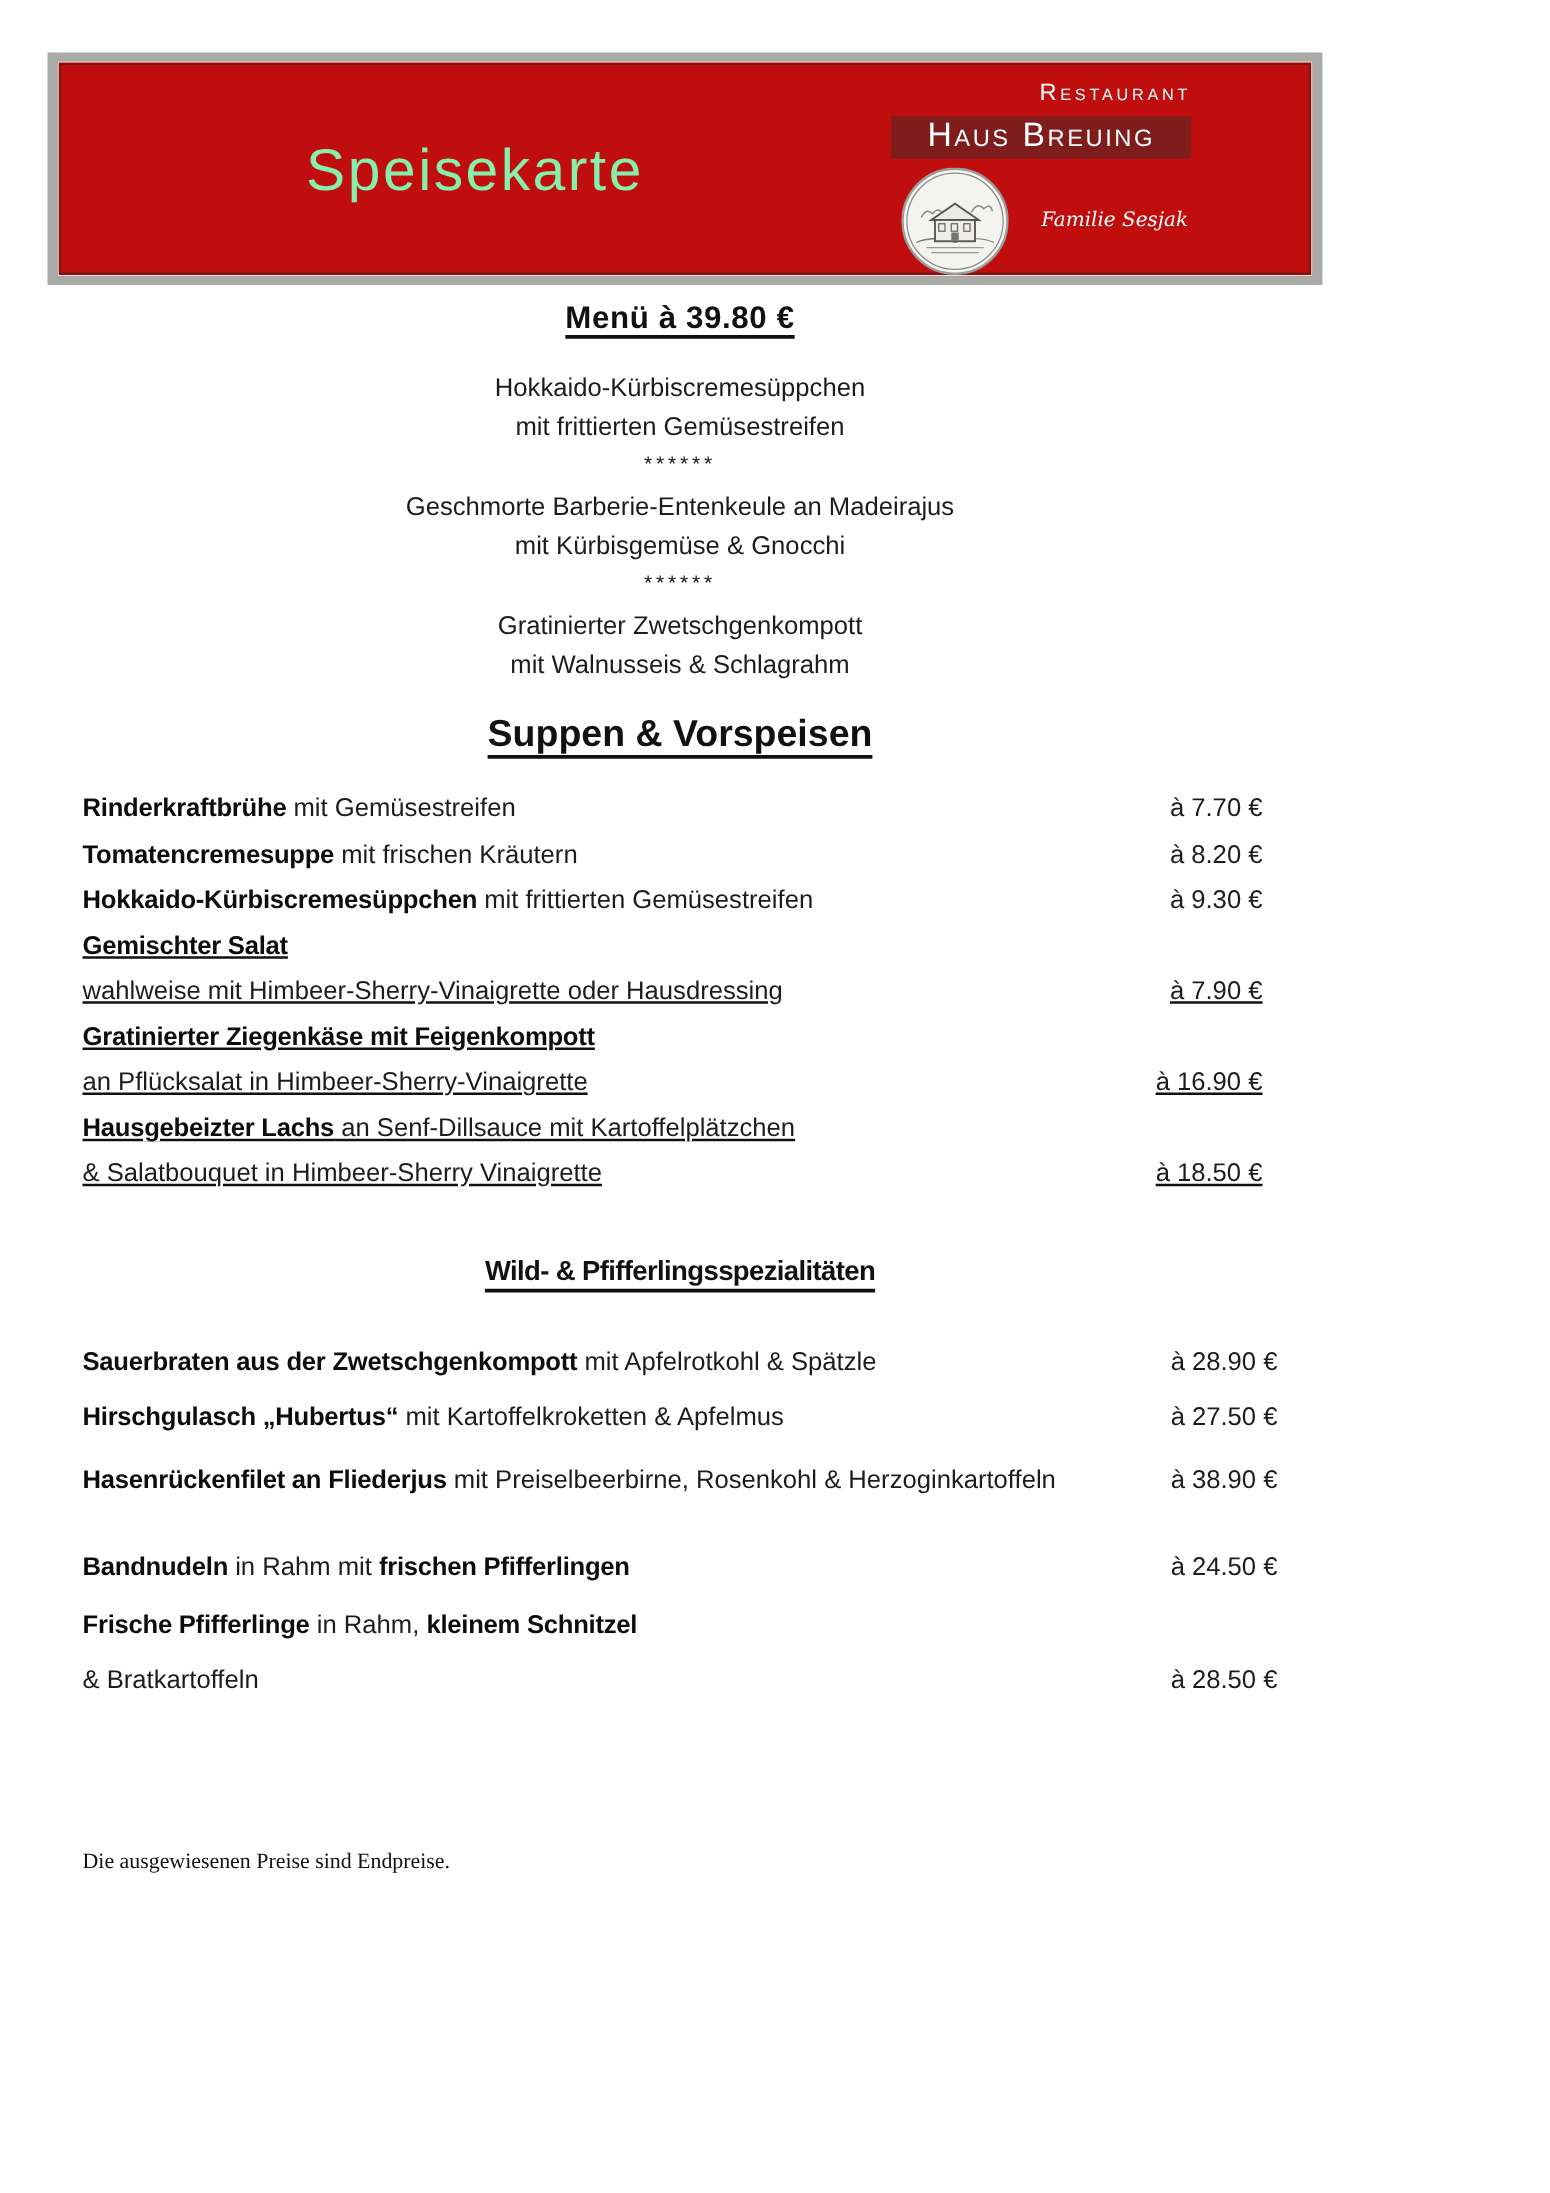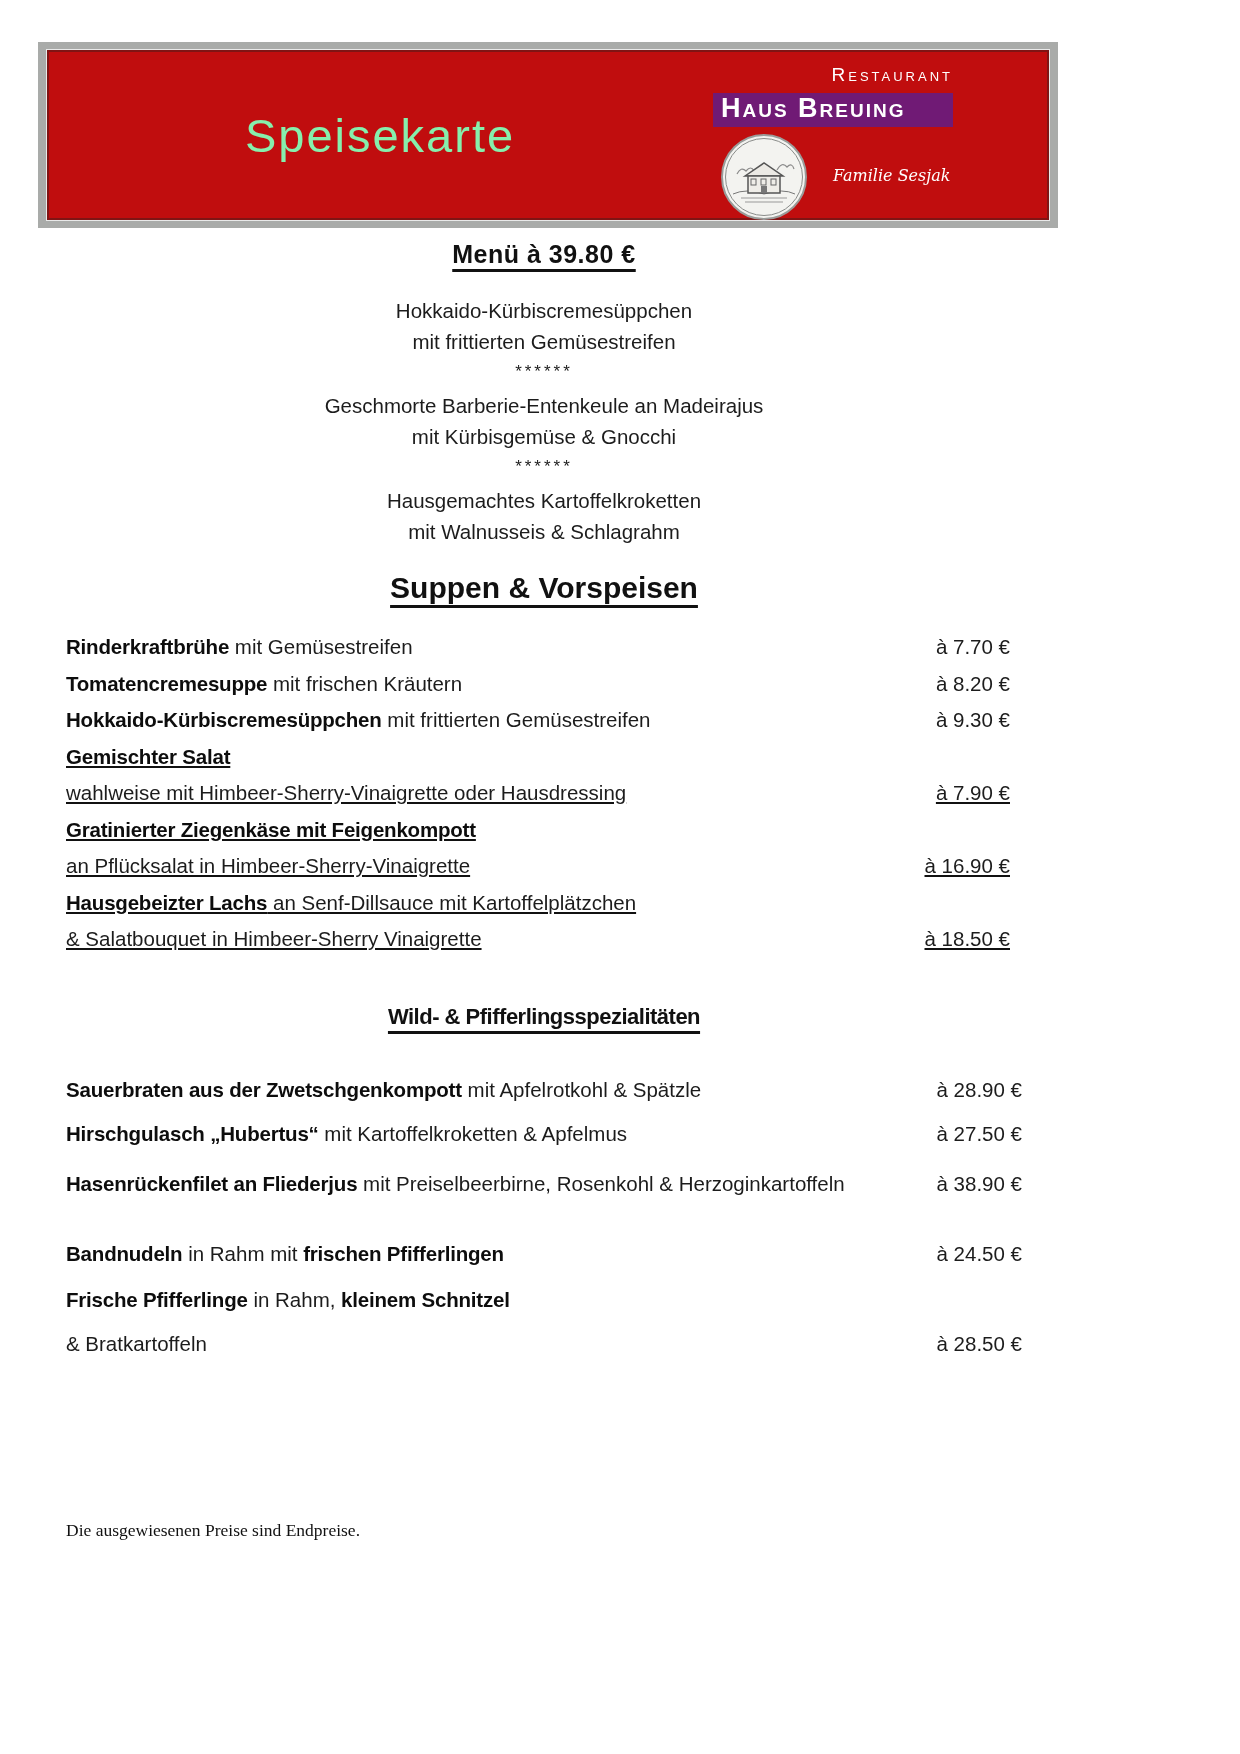--- a/index.html
+++ b/index.html
@@ -10,22 +10,22 @@
   
   .banner-frame { position:absolute; left:38px; top:42px; width:1020px; height:186px;
                   background:#a9aba9; padding:7px 8px; }
   .banner { width:100%; height:100%; background:#c00d0e; border:1px solid #e9e9e9;
             box-shadow: inset 0 0 0 2px #801414; display:flex; }
   .banner-title-area { flex:1; display:flex; align-items:center; justify-content:center; }
   .title { color:#86efac; font-size:47px; font-weight:400; letter-spacing:2px; }
   .brand { width:240px; margin-right:96px; margin-top:14px; display:flex; flex-direction:column; }
   .restaurant { color:#fff; font-variant:small-caps; font-size:19px; letter-spacing:3px;
                 text-align:right; margin-bottom:7px; }
-  .brand-name-box { background:#701a75; color:#fff; font-variant:small-caps;
-                    font-size:27px; letter-spacing:2px; padding:0 8px 3px;font-weight:bold; }
+  .brand-name-box { background:#7f1d1d; color:#fff; text-align:center; font-variant:small-caps;
+                    font-size:27px; letter-spacing:2px; padding:0 8px 3px; }
   .brand-row { display:flex; align-items:flex-start; margin-top:7px; }
   .logo { width:86px; height:86px; margin-left:8px; flex:none; }
   .family { color:#fff; font-family:"DejaVu Serif", serif; font-style:italic; font-size:16px;
             margin-left:26px; margin-top:32px; white-space:nowrap; }
 
   
   .content { position:absolute; left:66px; top:240px; width:956px; }
   .menu-title { text-align:center; font-size:25px; font-weight:700; letter-spacing:0.5px;
                 text-decoration:underline; text-decoration-thickness:2.5px; text-underline-offset:6px;
                 margin-bottom:26px; }
@@ -43,21 +43,21 @@
   .desc { font-size:20.5px; color:#1c1c1c; }
   .desc .b { font-weight:700; letter-spacing:-0.2px; color:#0d0d0d; }
   .price { font-size:20.5px; white-space:nowrap; color:#1c1c1c; }
   .s1 .price { padding-right:12px; }
   .s1 .group ~ .group { margin-top:0;text-decoration:underline; }
   .s2 .group ~ .group { margin-top:6px; }
   .s2 div.group:nth-of-type(3) { margin-top:26px; }
   .s2 div.group:nth-of-type(4) { margin-top:2px; }
 
   
-  .footnote { position:absolute; left:66px; top:1520px;
+  .footnote { position:absolute; left:66px; top:1478px;
               font-family:"Liberation Serif", serif; font-size:17.5px; color:#111; }
 </style>
 </head>
 <body>
 
 <div class="page">
 
   <header class="banner-frame">
     <div class="banner">
       <div class="banner-title-area">
@@ -98,21 +98,21 @@
           <div class="course-line">Hokkaido-Kürbiscremesüppchen</div>
           <div class="course-line">mit frittierten Gemüsestreifen</div>
         </div>
         <div class="sep">******</div>
         <div class="course">
           <div class="course-line">Geschmorte Barberie-Entenkeule an Madeirajus</div>
           <div class="course-line">mit Kürbisgemüse &amp; Gnocchi</div>
         </div>
         <div class="sep">******</div>
         <div class="course">
-          <div class="course-line">Hausgemachtes Kartoffelkroketten</div>
+          <div class="course-line">Gratinierter Zwetschgenkompott</div>
           <div class="course-line">mit Walnusseis &amp; Schlagrahm</div>
         </div>
       </div>
     <div id="sections">
         <section class="menu-section s1">
           <h2 class="section-title">Suppen &amp; Vorspeisen</h2>
           <div class="group">
             <div class="row">
               <span class="desc"><span class="b">Rinderkraftbrühe</span><span class="r"> mit Gemüsestreifen</span></span>
               <span class="price">à 7.70 €</span>

